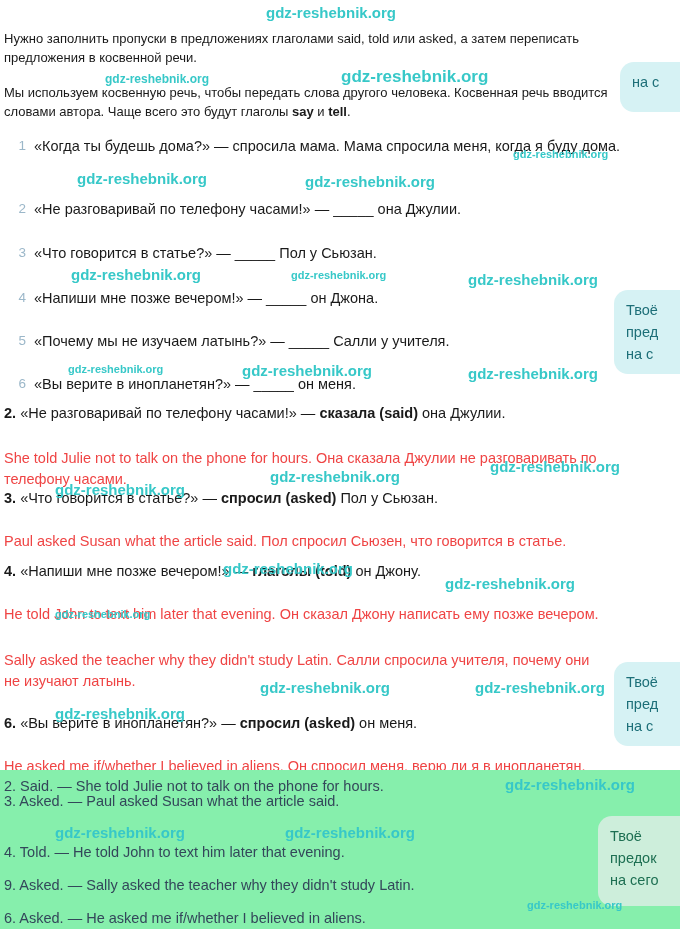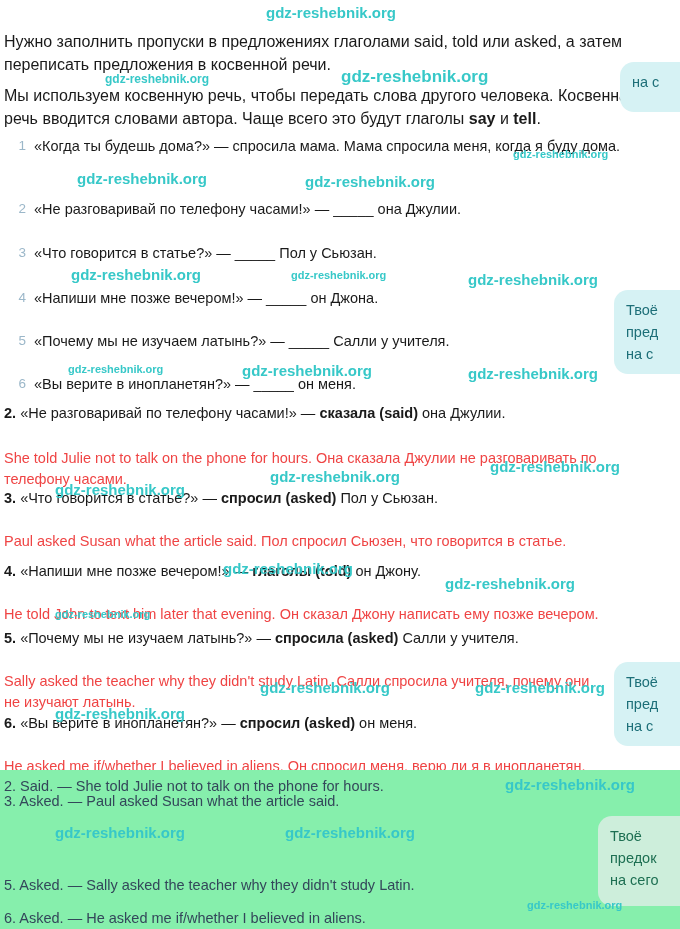--- a/index.html
+++ b/index.html
@@ -30,21 +30,21 @@
     white-space: nowrap;
     pointer-events: none;
     z-index: 5;
   }
   
   .intro {
     position: absolute;
     left: 4px;
     width: 640px;
     line-height: 1.45;
-    font-size: 16px;
+    font-size: 13px;
     color: #1a1a1a;
   }
   .task-list {
     position: absolute;
     left: 4px;
     width: 650px;
   }
   .task-item {
     position: absolute;
     left: 0;
@@ -161,33 +161,33 @@
     <div class="answer-head"><b>3.</b> <span>«Что говорится в статье?» — </span><b>спросил</b><b> (asked)</b><span> Пол у Сьюзан.</span></div>
     <div class="answer-body" style="margin-top:22px;">Paul asked Susan what the article said. Пол спросил Сьюзен, что говорится в статье.</div>
   </div>
 
   <div class="answer-block" style="top:561px;">
     <div class="answer-head"><b>4.</b> <span>«Напиши мне позже вечером!» — </span><b>глаголы</b><b> (told)</b><span> он Джону.</span></div>
     <div class="answer-body" style="margin-top:22px;">He told John to text him later that evening. Он сказал Джону написать ему позже вечером.</div>
   </div>
 
   <div class="answer-block" style="top:628px;">
-    <div class="answer-head"><b>5.</b> <span>«Почему мы не изучаем латынь?» — </span><b>спросила</b><b> (asked)</b><span> Салли у учителя.</span></div>
     <div class="answer-body" style="margin-top:22px; width:600px;">Sally asked the teacher why they didn't study Latin. Салли спросила учителя, почему они не изучают латынь.</div>
   </div>
 
   <div class="answer-block" style="top:713px;">
     <div class="answer-head"><b>6.</b> <span>«Вы верите в инопланетян?» — </span><b>спросил</b><b> (asked)</b><span> он меня.</span></div>
     <div class="answer-body" style="margin-top:22px;">He asked me if/whether I believed in aliens. Он спросил меня, верю ли я в инопланетян.</div>
   </div>
 
   <div class="summary">
     <div class="summary-line" style="top:8px;">2. Said. — She told Julie not to talk on the phone for hours.</div>
     <div class="summary-line" style="top:23px;">3. Asked. — Paul asked Susan what the article said.</div>
-    <div class="summary-line" style="top:107px;">5. Asked. — Sally asked the teacher why they didn't study Latin.</div>
+    <div class="summary-line" style="top:74px;">4. Told. — He told John to text him later that evening.</div>
+    <div class="summary-line" style="top:107px;">9. Asked. — Sally asked the teacher why they didn't study Latin.</div>
     <div class="summary-line" style="top:140px;">6. Asked. — He asked me if/whether I believed in aliens.</div>
   </div>
 
   <div class="side-card" style="top:62px; width:60px; height:50px;">
     <div>на с</div>
   </div>
 
   <div class="side-card" style="top:290px; width:66px; height:84px;">
     <div>Твоё</div>
     <div>пред</div>

